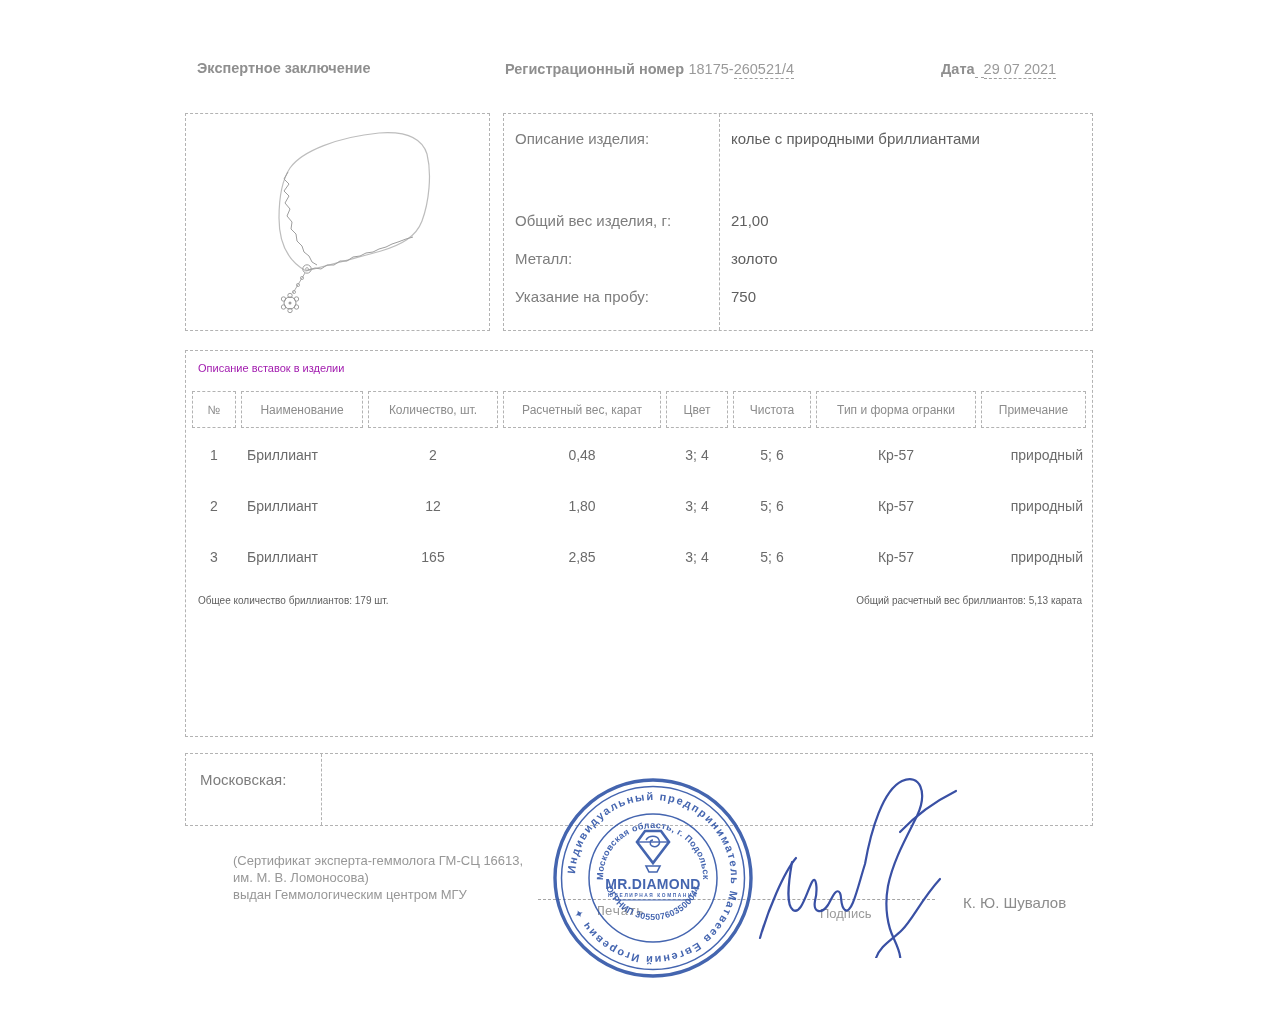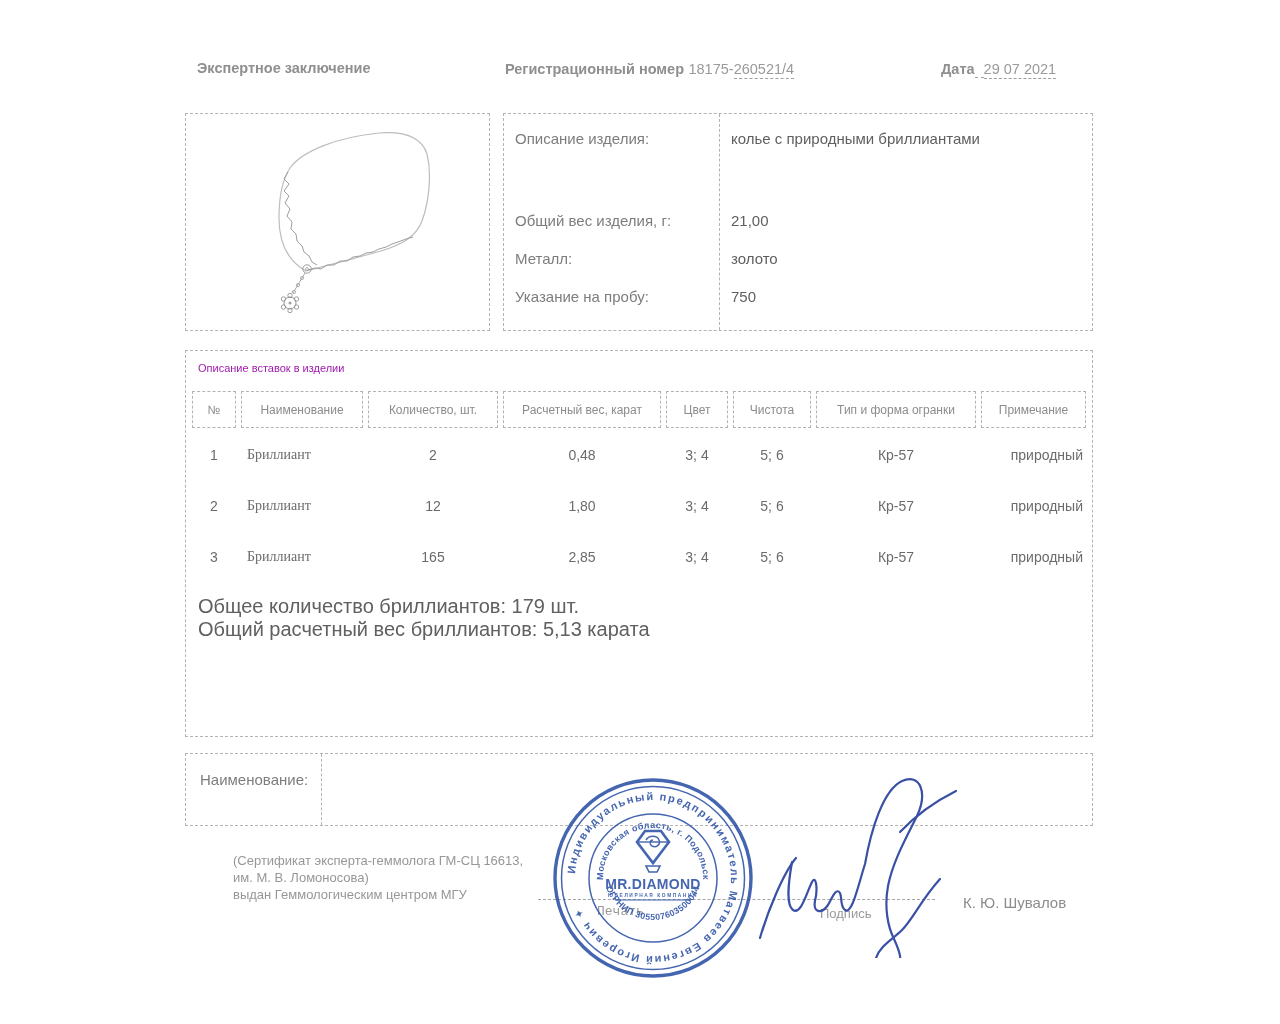--- a/index.html
+++ b/index.html
@@ -18,25 +18,25 @@
   .desc-row{position:absolute;left:0;right:0;}
   .desc-label{position:absolute;left:11px;font-size:15px;color:#7d7d7d;white-space:nowrap;}
   .desc-value{position:absolute;left:227px;font-size:15px;color:#5f5f5f;white-space:nowrap;}
   .desc-divider{position:absolute;left:215px;top:0;bottom:0;border-left:1px dashed #b3b3b3;}
   
   .tbl-title{position:absolute;left:12px;top:11px;font-size:11px;color:#a21caf;}
   .tbl-headrow{position:absolute;left:6px;top:40px;display:flex;gap:5px;}
   .th{border:1px dashed #b3b3b3;box-sizing:border-box;height:37px;display:flex;align-items:center;justify-content:center;font-size:12px;color:#8c8c8c;white-space:nowrap;}
   .tbl-row{position:absolute;left:6px;display:flex;gap:5px;height:51px;align-items:center;}
   .td{font-size:14px;color:#6b6b6b;display:flex;align-items:center;justify-content:center;white-space:nowrap;}
-  .td.left{justify-content:flex-start;padding-left:6px;box-sizing:border-box;font-family:Liberation Serif, serif;}
+  .td.left{justify-content:flex-start;padding-left:6px;box-sizing:border-box;}
   .td.right{justify-content:flex-end;padding-right:3px;box-sizing:border-box;}
   .c0{width:44px;} .c1{width:122px;} .c2{width:130px;} .c3{width:158px;}
   .c4{width:62px;} .c5{width:78px;} .c6{width:160px;} .c7{width:105px;}
-  .summary{position:absolute;top:244px;left:12px;right:10px;font-size:20px;color:#606060;display:flex;justify-content:space-between;white-space:nowrap;flex-direction:column;}
+  .summary{position:absolute;top:244px;left:12px;right:10px;font-size:10px;color:#606060;display:flex;justify-content:space-between;white-space:nowrap;}
   
   .comments-label{position:absolute;left:14px;top:17px;font-size:15px;color:#7d7d7d;}
   .comments-divider{position:absolute;left:135px;top:0;bottom:0;border-left:1px dashed #b3b3b3;}
   
   .expert-title{font-size:16px;color:#6e6e6e;margin:0 0 4px 0;}
   .cert-line{font-size:13px;color:#979797;line-height:17px;margin-left:36px;}
   .small-label{font-size:13px;color:#9a9a9a;}
   .expert-name{font-size:15px;color:#8c8c8c;}
   .sig-line{border-bottom:1px dashed #a5a5a5;}
   svg{display:block;}
@@ -149,21 +149,21 @@
   </div>
 
   <div class="summary">
     <span><span>Общее количество бриллиантов:</span>&nbsp;<span>179 шт.</span></span>
     <span><span>Общий расчетный вес бриллиантов:</span>&nbsp;<span>5,13 карата</span></span>
   </div>
 </div>
 
 <div class="abs dashed-box" style="left:185px;top:753px;width:908px;height:73px;">
   <div class="comments-divider"></div>
-  <span class="comments-label">Наименование:</span>
+  <span class="comments-label">Московская:</span>
   <span class="abs" style="left:145px;top:17px;font-size:15px;color:#5f5f5f;"></span>
 </div>
 
 <div class="abs" style="left:197px;top:852px;width:330px;">
   <div class="cert-line">(Сертификат эксперта-геммолога ГМ-СЦ 16613,</div>
   <div class="cert-line">им. М. В. Ломоносова)</div>
   <div class="cert-line">выдан Геммологическим центром МГУ</div>
 </div>
 
 <div class="abs sig-line" style="left:538px;top:884px;width:397px;height:15px;"></div>

